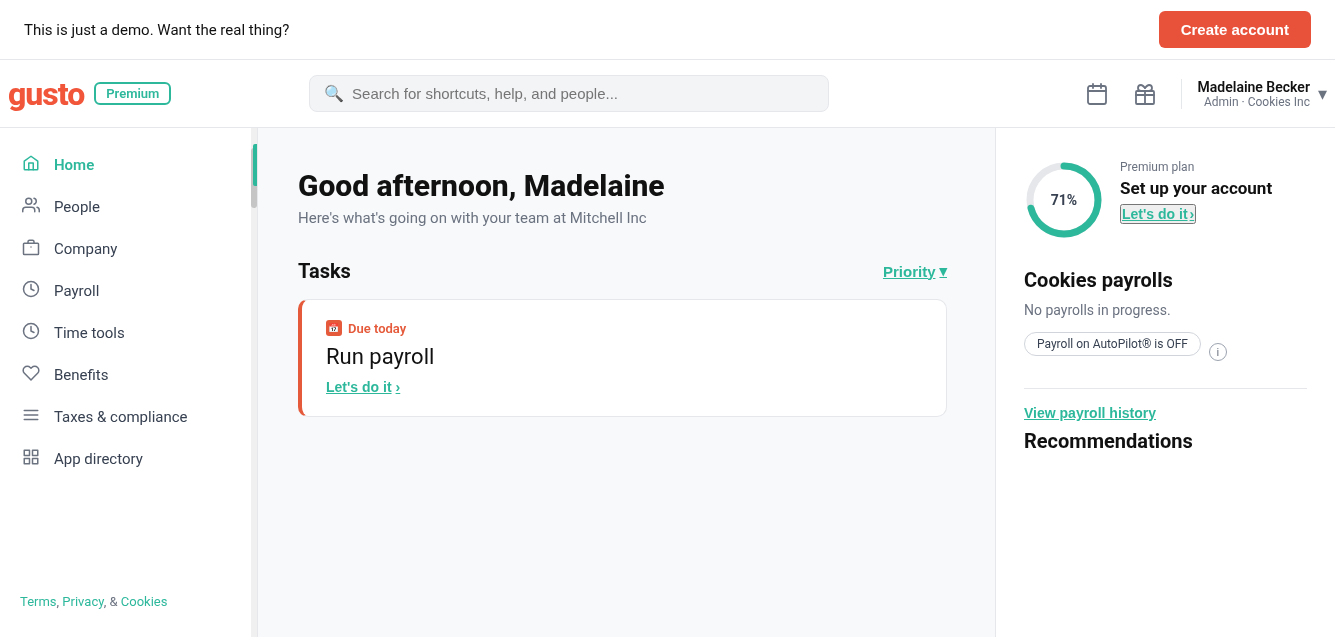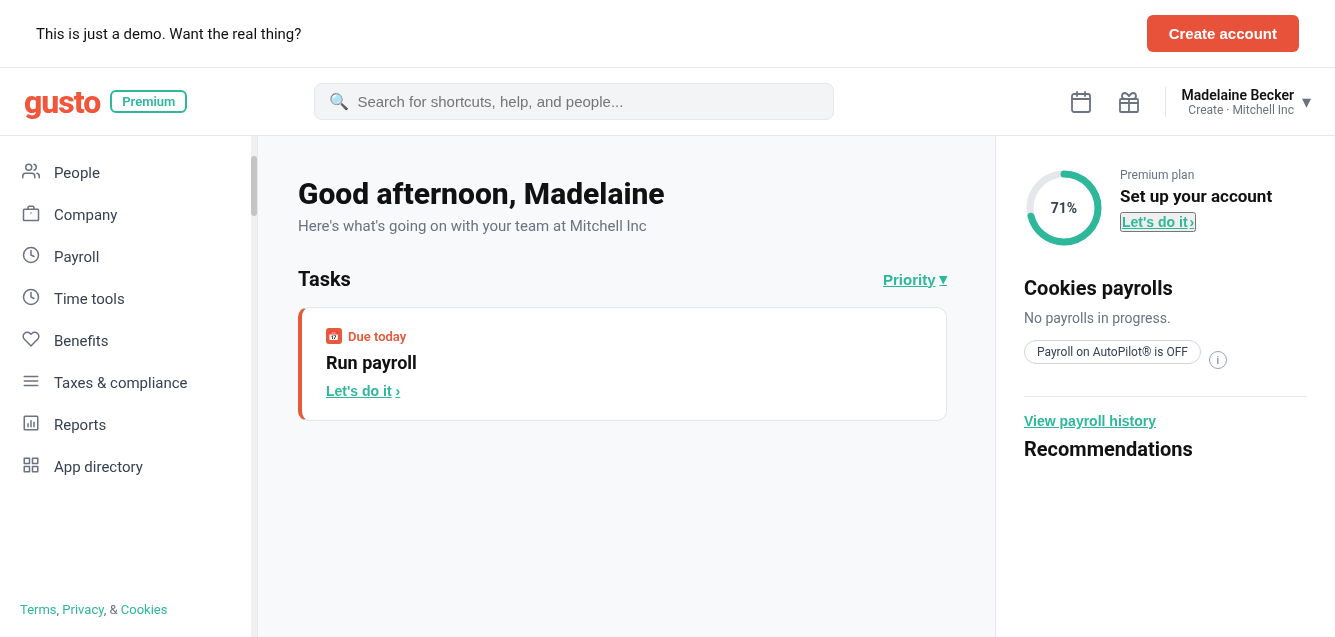--- a/index.html
+++ b/index.html
@@ -5,22 +5,22 @@
     * { box-sizing: border-box; margin: 0; padding: 0; }
     body { font-family: -apple-system, BlinkMacSystemFont, 'Segoe UI', Roboto, sans-serif; background: #f7f9fa; color: #333; }
 
     
     .demo-banner {
       background: #fff;
       border-bottom: 1px solid #e5e7eb;
       display: flex;
       align-items: center;
       justify-content: space-between;
-      padding: 0 36px;
-      height: 68px;
+      padding: 0 24px;
+      height: 60px;
     }
     .demo-banner-text {
       font-size: 15px;
       color: #111;
     }
     .create-account-btn {
       background: #e8513a;
       color: #fff;
       border: none;
       border-radius: 6px;
@@ -29,21 +29,21 @@
       font-weight: 600;
       cursor: pointer;
     }
 
     
     .header {
       background: #fff;
       border-bottom: 1px solid #e5e7eb;
       display: flex;
       align-items: center;
-      padding: 0 24px;
+      padding: 0 8px;
       height: 68px;
       gap: 20px;
     }
     .logo-area { display: flex; align-items: center; gap: 10px; }
     .logo-text {
       font-size: 32px;
       font-weight: 800;
       color: #f1553a;
       letter-spacing: -1px;
     }
@@ -227,21 +227,21 @@
       width: 16px;
       height: 16px;
       background: #e55a3a;
       border-radius: 3px;
       display: inline-flex;
       align-items: center;
       justify-content: center;
       color: white;
       font-size: 9px;
     }
-    .task-title { font-size: 18px; font-weight: 700; color: #111; margin-bottom: 8px; }
+    .task-title { font-size: 22px; font-weight: 400; color: #111; margin-bottom: 8px; }
     .task-desc { font-size: 14px; color: #6b7280; line-height: 1.5; margin-bottom: 14px; }
     .task-link {
       color: #2db89c;
       font-size: 14px;
       font-weight: 600;
       text-decoration: underline;
       cursor: pointer;
       background: none;
       border: none;
       display: inline-flex;
@@ -342,34 +342,43 @@
         <rect x="3" y="9" width="18" height="13" rx="1"></rect>
         <path d="M12 9v13"></path>
         <path d="M3 13h18"></path>
         <path d="M8 9c-1.5 0-3-1-3-3s1.5-3 3-3 4 3 4 3"></path>
         <path d="M16 9c1.5 0 3-1 3-3s-1.5-3-3-3-4 3-4 3"></path>
       </svg>
     </button>
     <div class="user-info">
       <div class="user-details">
         <div class="user-name">Madelaine Becker</div>
-        <div class="user-sub">Create · Mitchell Inc</div>
+        <div class="user-sub">Admin · Cookies Inc</div>
       </div>
       <button class="chevron-btn">▾</button>
     </div>
   </div>
 </div>
 
 <div class="app-body">
 
   <div class="sidebar">
     <div class="scrollbar-track">
       <div class="scrollbar-thumb"></div>
     </div>
 
+    <div class="nav-item active">
+      <span class="nav-icon">
+        <svg width="18" height="18" viewBox="0 0 24 24" fill="none" stroke="#2db89c" stroke-width="2" stroke-linecap="round" stroke-linejoin="round">
+          <path d="M3 9.5L12 3l9 6.5V20a1 1 0 01-1 1H4a1 1 0 01-1-1V9.5z"></path>
+          <polyline points="9 21 9 12 15 12 15 21"></polyline>
+        </svg>
+      </span>
+      <span>Home</span>
+    </div>
 
     <div class="nav-item">
       <span class="nav-icon">
         <svg width="18" height="18" viewBox="0 0 24 24" fill="none" stroke="#6b7280" stroke-width="2" stroke-linecap="round" stroke-linejoin="round">
           <path d="M17 21v-2a4 4 0 00-4-4H5a4 4 0 00-4 4v2"></path>
           <circle cx="9" cy="7" r="4"></circle>
           <path d="M23 21v-2a4 4 0 00-3-3.87"></path>
           <path d="M16 3.13a4 4 0 010 7.75"></path>
         </svg>
       </span>
@@ -420,31 +429,20 @@
       <span class="nav-icon">
         <svg width="18" height="18" viewBox="0 0 24 24" fill="none" stroke="#6b7280" stroke-width="2" stroke-linecap="round" stroke-linejoin="round">
           <line x1="3" y1="6" x2="21" y2="6"></line>
           <line x1="3" y1="12" x2="21" y2="12"></line>
           <line x1="3" y1="18" x2="21" y2="18"></line>
         </svg>
       </span>
       <span>Taxes &amp; compliance</span>
     </div>
 
-    <div class="nav-item">
-      <span class="nav-icon">
-        <svg width="18" height="18" viewBox="0 0 24 24" fill="none" stroke="#6b7280" stroke-width="2" stroke-linecap="round" stroke-linejoin="round">
-          <rect x="3" y="3" width="18" height="18" rx="1"></rect>
-          <path d="M8 17v-4"></path>
-          <path d="M12 17v-8"></path>
-          <path d="M16 17v-6"></path>
-        </svg>
-      </span>
-      <span>Reports</span>
-    </div>
 
     <div class="nav-item">
       <span class="nav-icon">
         <svg width="18" height="18" viewBox="0 0 24 24" fill="none" stroke="#6b7280" stroke-width="2" stroke-linecap="round" stroke-linejoin="round">
           <rect x="3" y="3" width="7" height="7"></rect>
           <rect x="14" y="3" width="7" height="7"></rect>
           <rect x="3" y="14" width="7" height="7"></rect>
           <rect x="14" y="14" width="7" height="7"></rect>
         </svg>
       </span>

